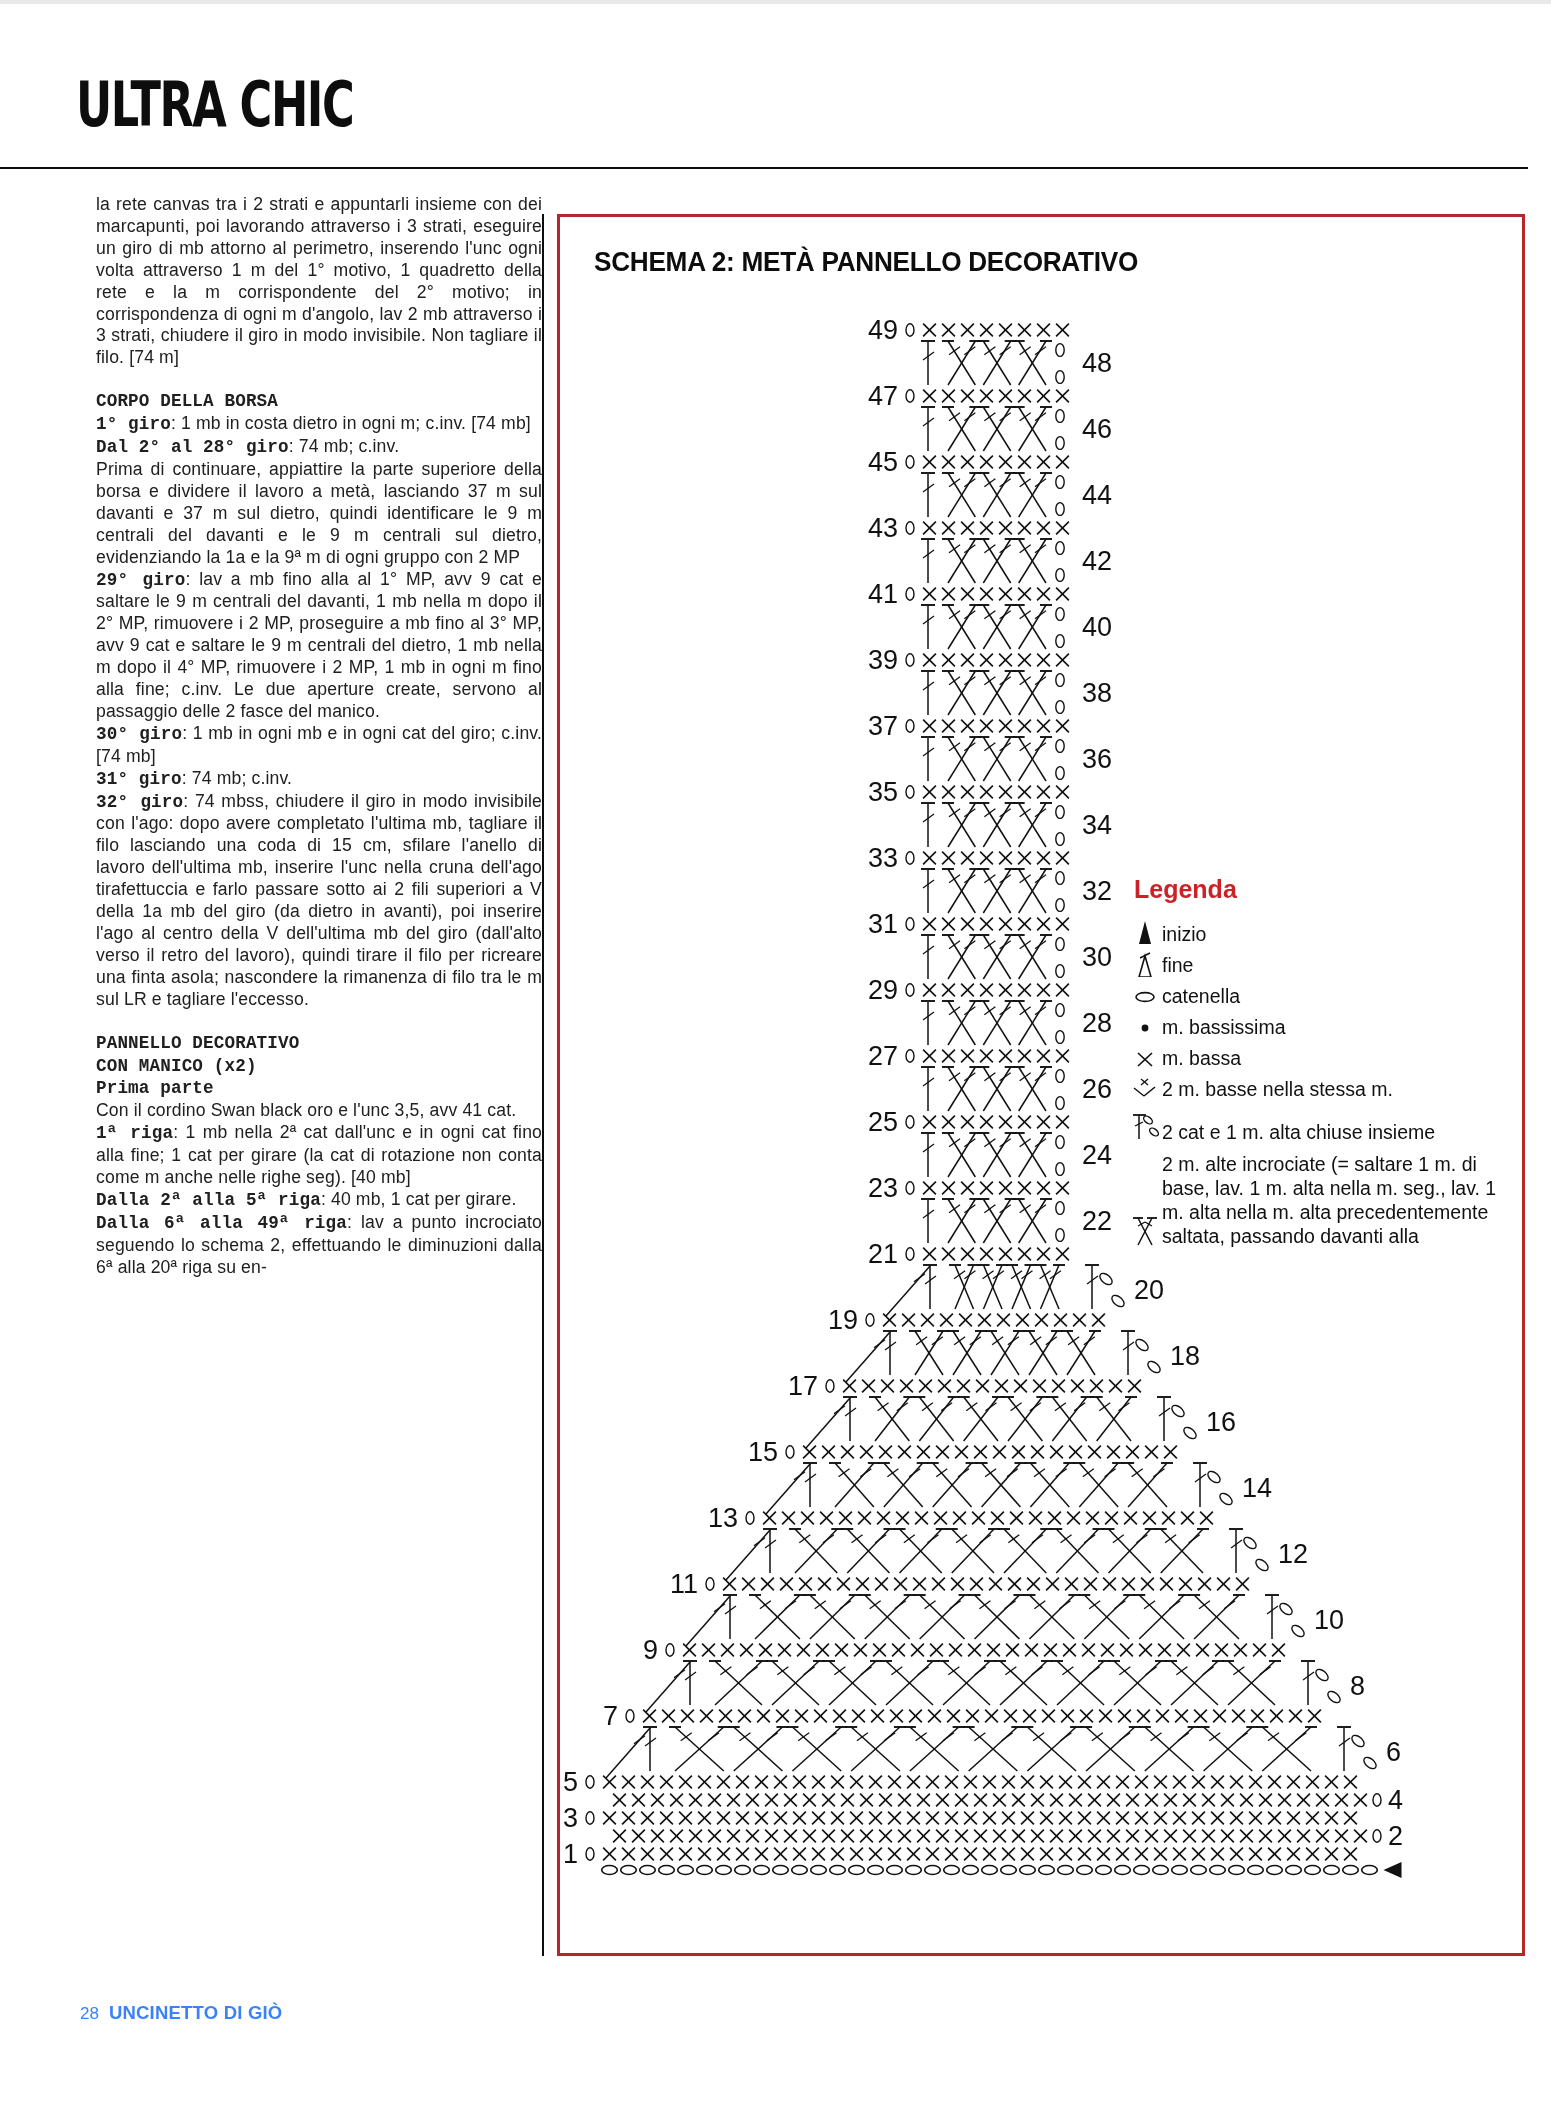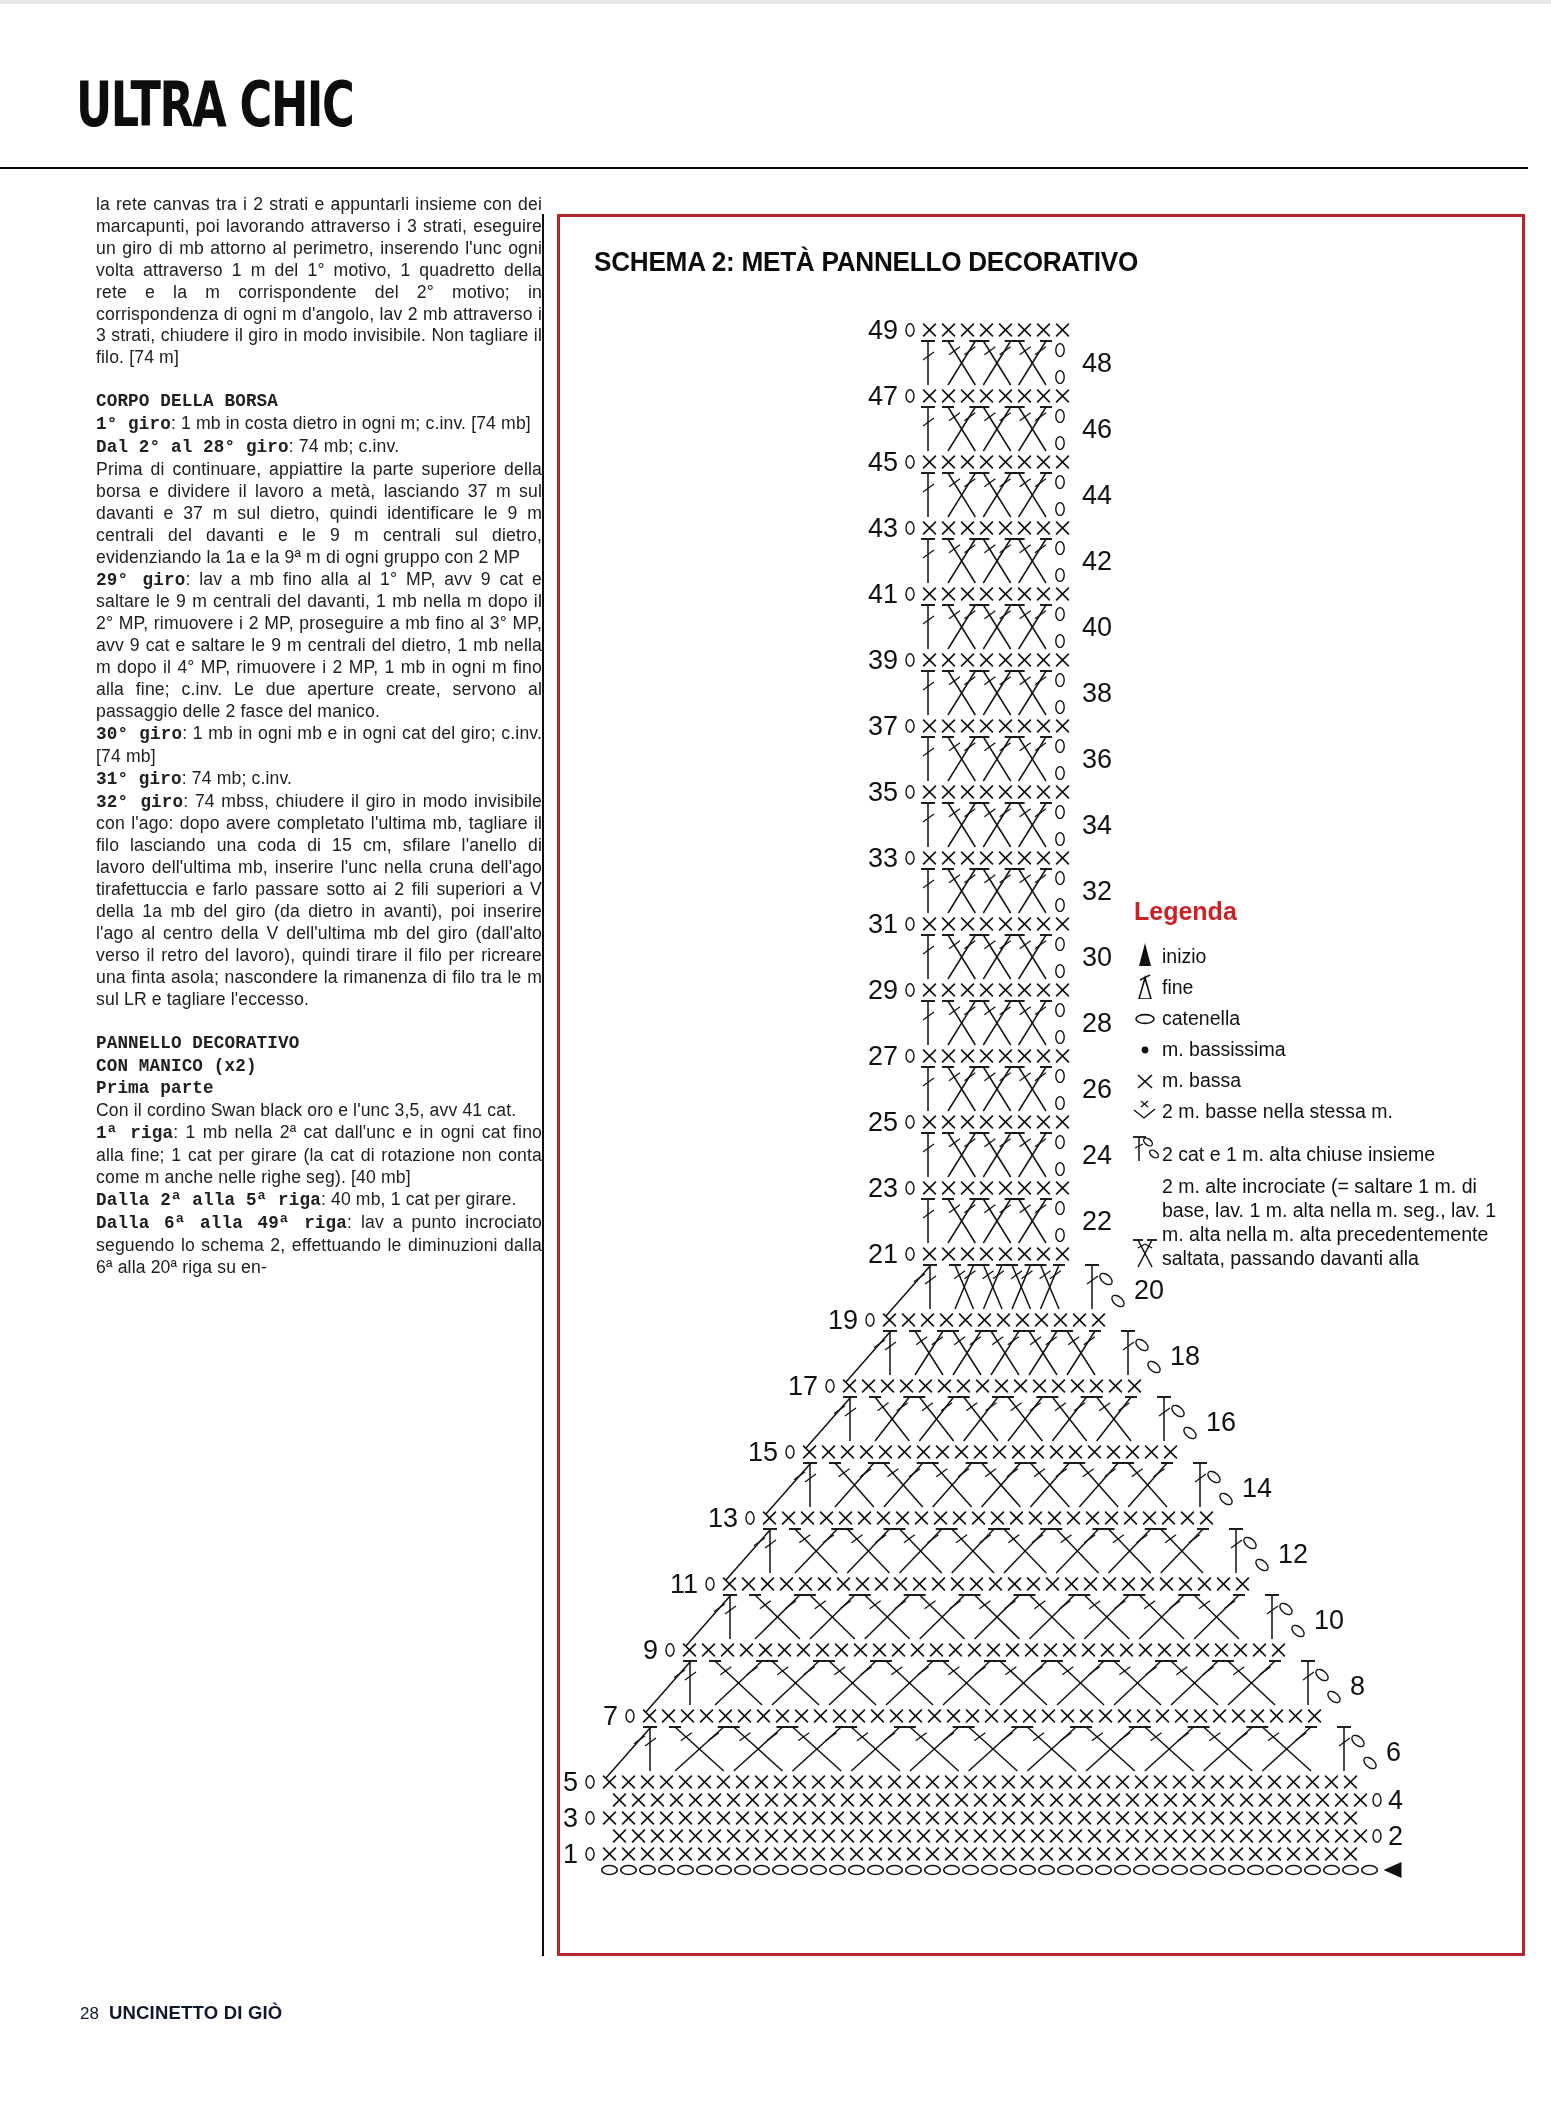--- a/index.html
+++ b/index.html
@@ -14,27 +14,27 @@
         font-size:17.6px;line-height:21.9px;letter-spacing:.15px;color:#202020;}
   #left-col p{margin:0;}
   #left-col p.space{margin-top:21px;}
   #left-col .hd{font-weight:700;text-align:left;}
   #left-col b{font-weight:700;font-family:Liberation Mono, monospace;}
   #schema-box{position:absolute;left:557px;top:210px;width:968px;height:1742px;
         border:3px solid #b4282b;background:#fff;box-sizing:border-box;}
   #schema-title{position:absolute;left:594px;top:243px;font-size:27px;font-weight:700;
         letter-spacing:-.3px;transform:scaleX(.97);transform-origin:left center;color:#0d0d0d;white-space:nowrap;}
   #chart-svg{position:absolute;left:0;top:0;pointer-events:none;}
-  #legend{position:absolute;left:1128px;top:893px;width:372px;}
+  #legend{position:absolute;left:1128px;top:871px;width:372px;}
   #legend-title{font-size:25px;font-weight:700;color:#cc2127;margin:0 0 14px 6px;}
   .legend-item{display:flex;align-items:flex-end;margin:0 0 3px 0;}
   .legend-item .ic{width:34px;flex:0 0 34px;display:flex;justify-content:center;}
   .legend-item .lb{font-size:19.5px;line-height:24px;color:#111;padding-top:1px;}
   .legend-item.tall{margin-top:7px;margin-bottom:7px;}
-  #footer{position:absolute;left:80px;top:1998px;font-size:17px;color:#0f172a;}
+  #footer{position:absolute;left:80px;top:1998px;font-size:17px;color:#3b82f6;}
   #footer .num{font-weight:400;margin-right:10px;}
   #footer .brand{font-weight:700;font-size:18.5px;letter-spacing:.2px;}
   svg line, svg ellipse, svg polygon{vector-effect:none;}
 </style>
 </head>
 <body>
 
 <div id="page">
 
   <div id="masthead">ULTRA CHIC</div>

